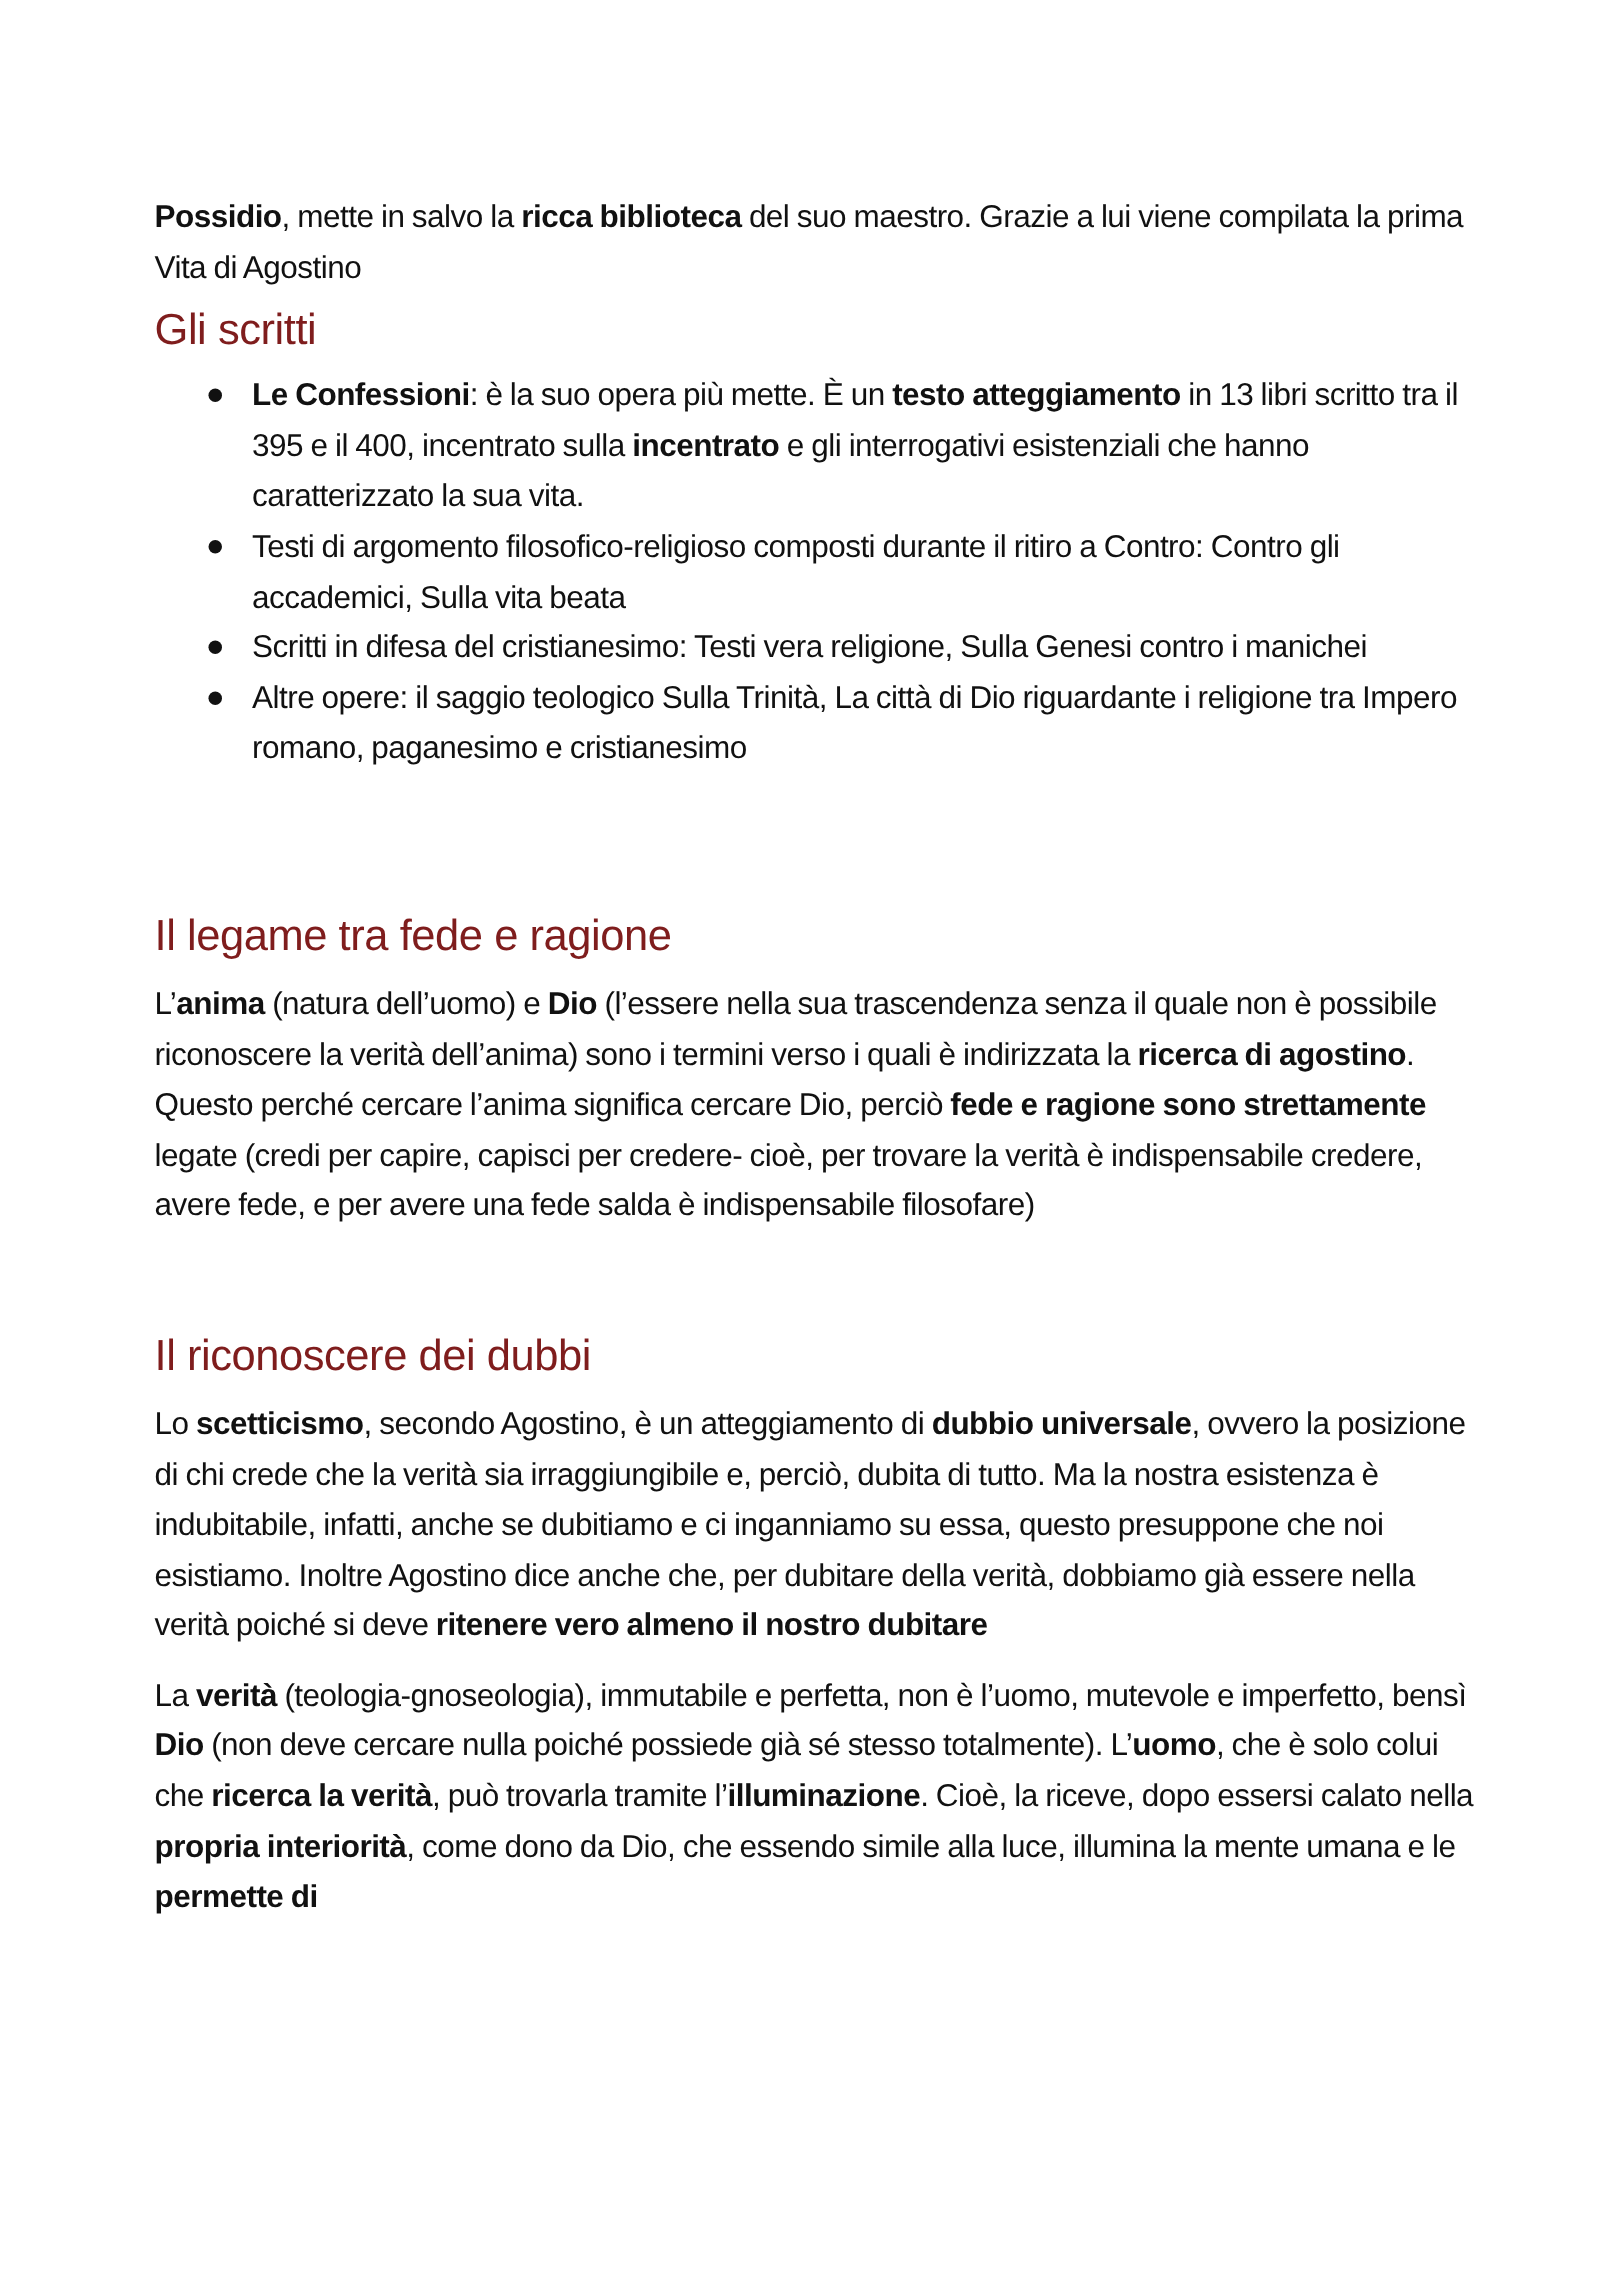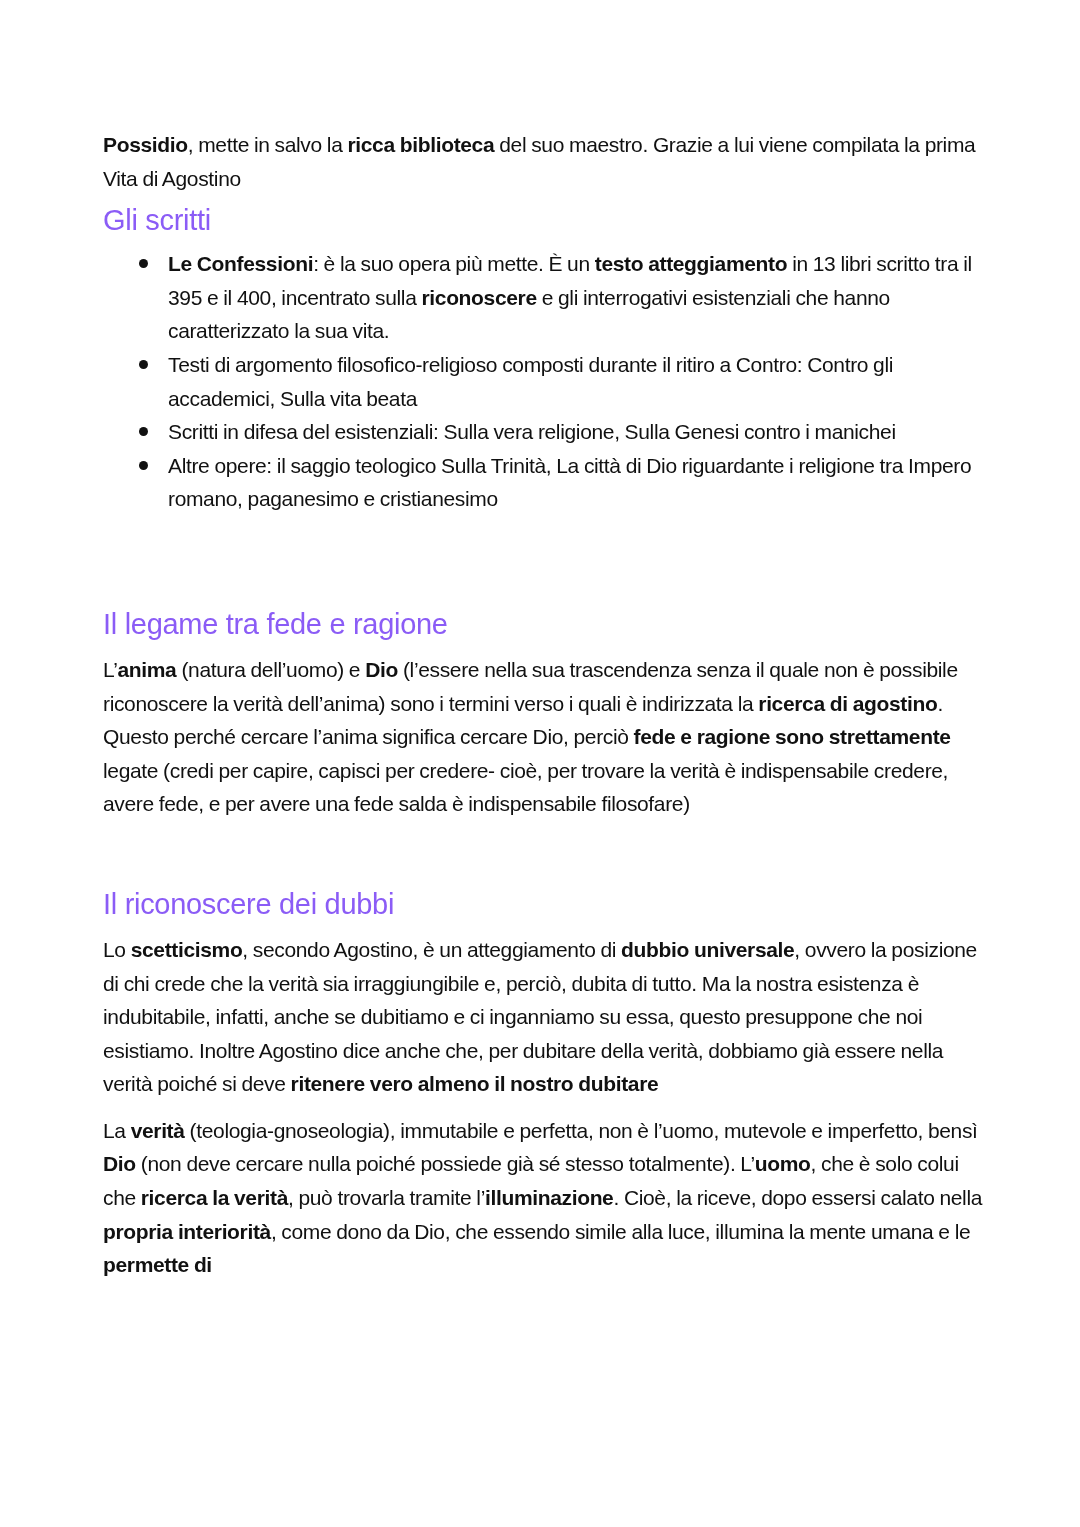--- a/index.html
+++ b/index.html
@@ -8,21 +8,21 @@
       font-family: "Liberation Sans", sans-serif; color: #111111;
     }
     .page { position: absolute; left: 103px; top: 128px; width: 880px; }
     .para {
       font-size: 21px; line-height: 33.6px; margin: 0; letter-spacing: -0.35px;
       word-spacing: -0.5px;
     }
     .para b { font-weight: bold; }
     .h2 {
       font-size: 29px; font-weight: normal; margin: 0; letter-spacing: -0.3px;
-      color: #8b5cf6;
+      color: #7f1d1d;
     }
     ul.bullets { list-style: none; margin: 0; padding: 0; }
     ul.bullets li {
       position: relative; padding-left: 65px; font-size: 21px; line-height: 33.6px;
       letter-spacing: -0.35px; word-spacing: -0.5px;
     }
     ul.bullets li .dot {
       position: absolute; left: 36px; top: 12px; width: 9px; height: 9px;
       border-radius: 50%; background: #111;
     }
@@ -32,29 +32,29 @@
 
 <div class="page">
 
   <p class="para"><b>Possidio</b><span>, mette in salvo la </span><b>ricca biblioteca</b><span> del suo maestro. Grazie a lui viene compilata la prima Vita di Agostino</span></p>
 
   <h2 class="h2" style="margin-top:9px; margin-bottom:10px;">Gli scritti</h2>
 
   <ul class="bullets">
     <li>
       <span class="dot"></span>
-      <span><b>Le Confessioni</b><span>: è la suo opera più mette. È un </span><b>testo atteggiamento</b><span> in 13 libri scritto tra il 395 e il 400, incentrato sulla </span><b>riconoscere</b><span> e gli interrogativi esistenziali che hanno caratterizzato la sua vita.</span></span>
+      <span><b>Le Confessioni</b><span>: è la suo opera più mette. È un </span><b>testo atteggiamento</b><span> in 13 libri scritto tra il 395 e il 400, incentrato sulla </span><b>incentrato</b><span> e gli interrogativi esistenziali che hanno caratterizzato la sua vita.</span></span>
     </li>
     <li>
       <span class="dot"></span>
       <span><span>Testi di argomento filosofico-religioso composti durante il ritiro a Contro: Contro gli accademici, Sulla vita beata</span></span>
     </li>
     <li>
       <span class="dot"></span>
-      <span><span>Scritti in difesa del esistenziali: Sulla vera religione, Sulla Genesi contro i manichei</span></span>
+      <span><span>Scritti in difesa del cristianesimo: Testi vera religione, Sulla Genesi contro i manichei</span></span>
     </li>
     <li>
       <span class="dot"></span>
       <span><span>Altre opere: il saggio teologico Sulla Trinità, La città di Dio riguardante i religione tra Impero romano, paganesimo e cristianesimo</span></span>
     </li>
   </ul>
 
   <h2 class="h2" style="margin-top:92px; margin-bottom:12px;">Il legame tra fede e ragione</h2>
 
   <p class="para"><span>L’</span><b>anima</b><span> (natura dell’uomo) e </span><b>Dio</b><span> (l’essere nella sua trascendenza senza il quale non è possibile riconoscere la verità dell’anima) sono i termini verso i quali è indirizzata la </span><b>ricerca di agostino</b><span>. Questo perché cercare l’anima significa cercare Dio, perciò </span><b>fede e ragione sono strettamente</b><span> legate (credi per capire, capisci per credere- cioè, per trovare la verità è indispensabile credere, avere fede, e per avere una fede salda è indispensabile filosofare)</span></p>

